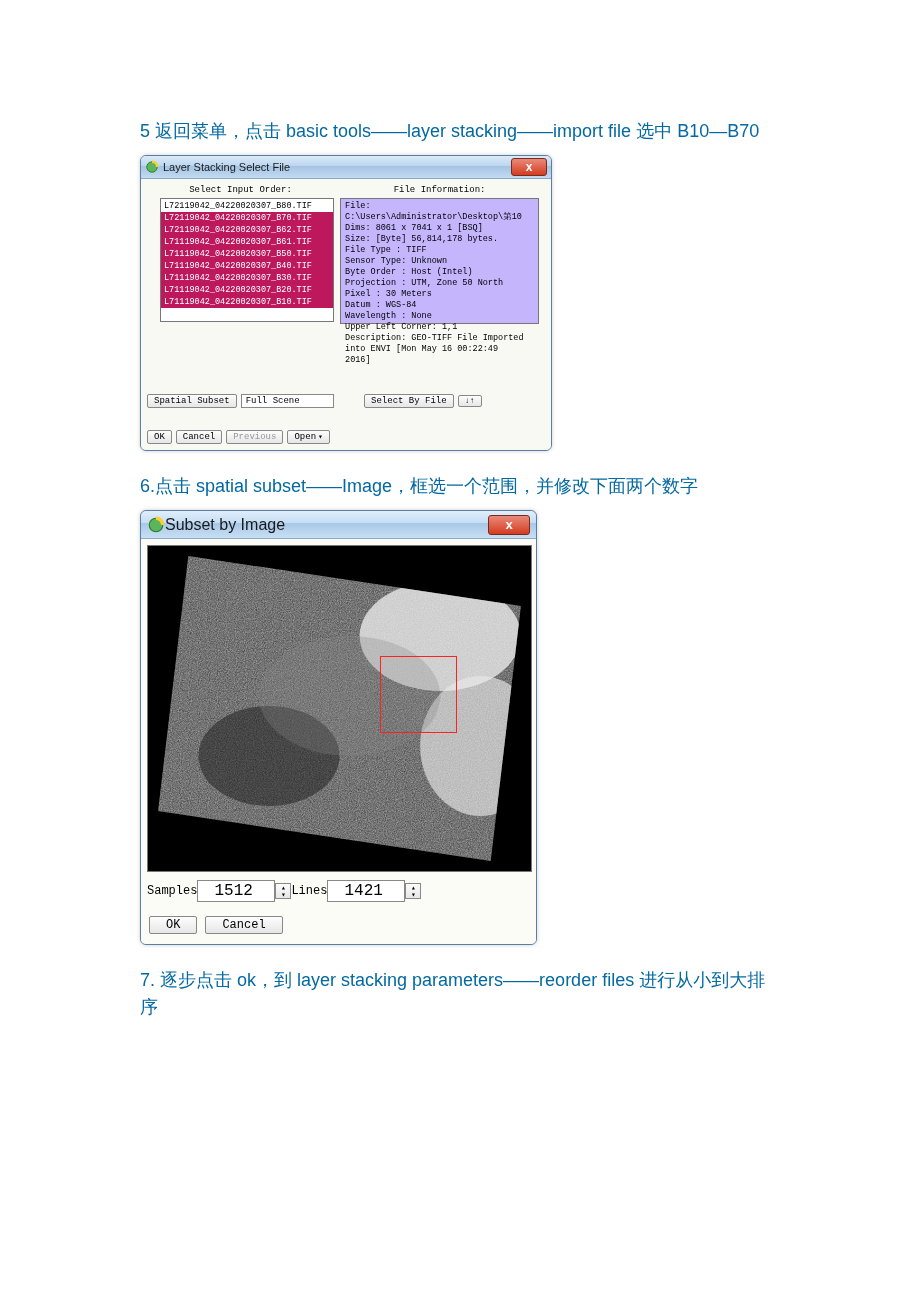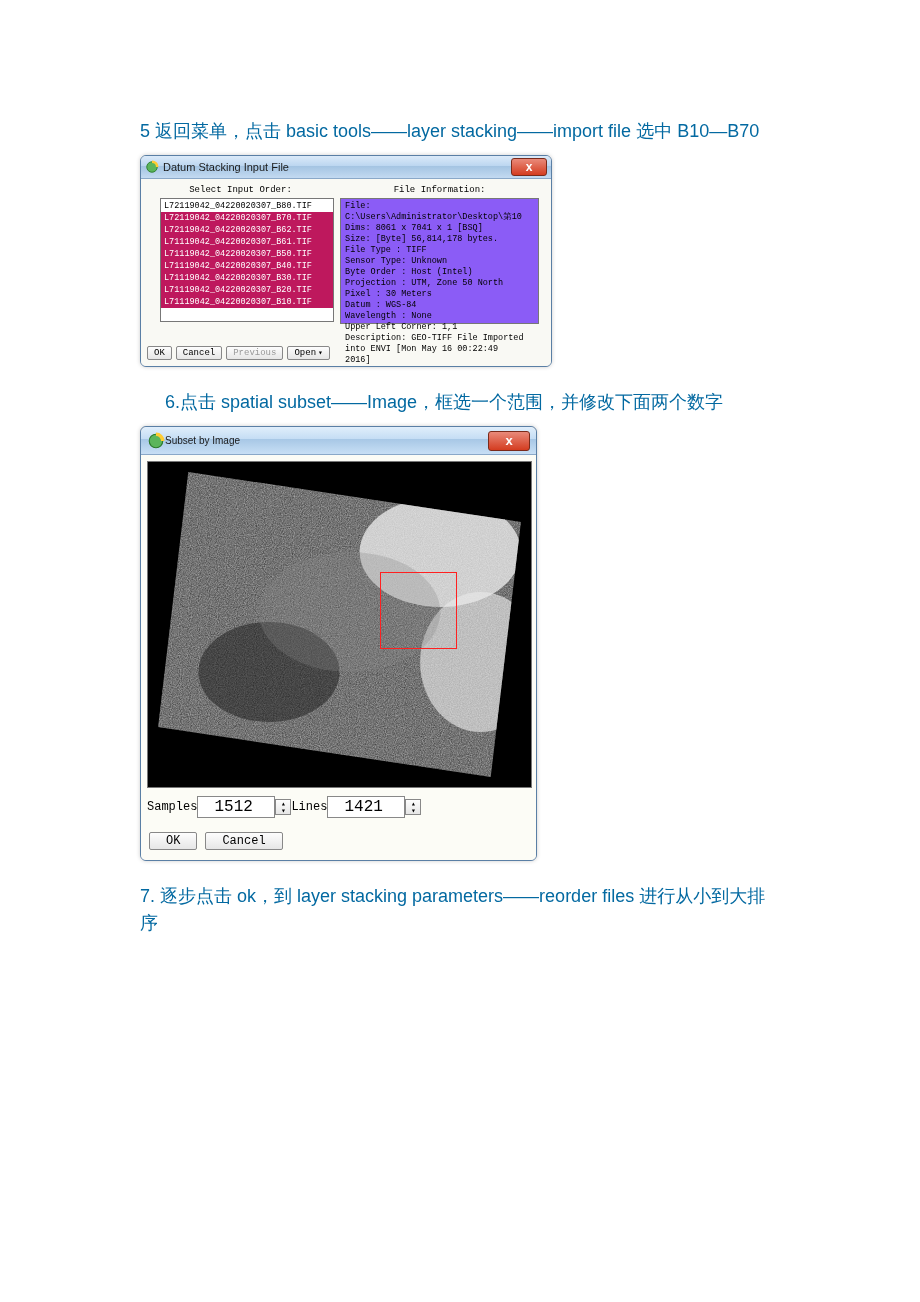--- a/index.html
+++ b/index.html
@@ -82,21 +82,21 @@
   }
   .file-list .item {
     padding: 0 3px;
     white-space: nowrap;
     font-size: 8.5px;
     line-height: 12px;
   }
   .file-list .item.normal { color:#000; background:#fff; }
   .file-list .item.sel { color:#fff; background:#be185d; }
   .info-box {
-    background:#8b5cf6;
+    background:#c4b5fd;
     border:1px solid #777;
     height: 120px;
     padding: 2px 4px;
     font-size: 8.5px;
     line-height: 11px;
     color:#000;
     white-space: pre-line;
   }
 
   .row-ctrl {
@@ -145,21 +145,21 @@
   .dlg2 { width: 395px; margin-top: 6px; }
   .titlebar2 {
     height: 27px;
     background: linear-gradient(#e0eefb, #c4ddf4 45%, #a8c8e6 46%, #c8dff5);
     display:flex; align-items:center;
     padding: 0 6px;
     border-bottom:1px solid #8aa8c8;
     border-top-left-radius:6px;border-top-right-radius:6px;
   }
   .titlebar2 .title-text {
-    font-size: 10px;
+    font-size: 16px;
     color:#1a1a1a;
     flex:1;
   }
   .close-btn2 {
     width: 40px; height: 18px;
     background: linear-gradient(#e98a7a, #d43c20);
     border:1px solid #7a2a1a;
     border-radius:3px;
     color:#fff; font-weight:bold;
     display:flex;align-items:center;justify-content:center;
@@ -247,21 +247,21 @@
   <div class="instruction">5 返回菜单，点击 basic tools——layer stacking——import file 选中 B10—B70</div>
 
   <div class="win7-dialog dlg1">
     <div class="titlebar">
       <span class="win-icon">
         <svg viewBox="0 0 16 16">
             <circle cx="8" cy="8" r="6" fill="#5bb55b" stroke="#2a7a2a"></circle>
             <path d="M8 2 A6 6 0 0 1 14 8" fill="none" stroke="#ffcc33" stroke-width="3"></path>
           </svg>
       </span>
-      <span class="title-text">Datum Stacking Input File</span>
+      <span class="title-text">Layer Stacking Select File</span>
       <div class="close-btn">
         <span>x</span>
       </div>
     </div>
     <div class="dlg-body">
       <div class="cols">
         <div class="col" style="flex:0 0 47%;">
           <div class="col-head">Select Input Order:</div>
           <div class="file-list" id="file-list">
               <div class="item normal">L72119042_04220020307_B80.TIF</div>
@@ -287,31 +287,41 @@
   Pixel    : 30 Meters
   Datum    : WGS-84
 Wavelength : None
 Upper Left Corner: 1,1
 Description: GEO-TIFF File Imported
 into ENVI [Mon May 16 00:22:49
 2016]</div>
         </div>
       </div>
 
+      <div style="display:flex; gap:30px;">
+        <div class="row-ctrl" style="flex:0 0 47%;">
+          <div class="btn">Spatial Subset</div>
+          <div class="txt-field">Full Scene</div>
+        </div>
+        <div class="row-ctrl" style="flex:0 0 45%;">
+          <div class="btn">Select By File</div>
+          <div class="small-arrow-btn">↓↑</div>
+        </div>
+      </div>
 
       <div class="row-ctrl2">
         <div class="btn">OK</div>
         <div class="btn">Cancel</div>
         <div class="btn disabled">Previous</div>
         <div class="btn drop">Open</div>
       </div>
     </div>
   </div>
 
-  <div class="instruction" style="margin-top:22px;margin-left:25px;">6.点击 spatial subset——Image，框选一个范围，并修改下面两个数字</div>
+  <div class="instruction" style="margin-top:22px;">6.点击 spatial subset——Image，框选一个范围，并修改下面两个数字</div>
 
   <div class="win7-dialog dlg2">
     <div class="titlebar2">
       <span class="win-icon" style="width:18px;height:18px;">
         <svg viewBox="0 0 16 16">
             <circle cx="8" cy="8" r="6" fill="#5bb55b" stroke="#2a7a2a"></circle>
             <path d="M8 2 A6 6 0 0 1 14 8" fill="none" stroke="#ffcc33" stroke-width="3"></path>
           </svg>
       </span>
       <span class="title-text">Subset by Image</span>

